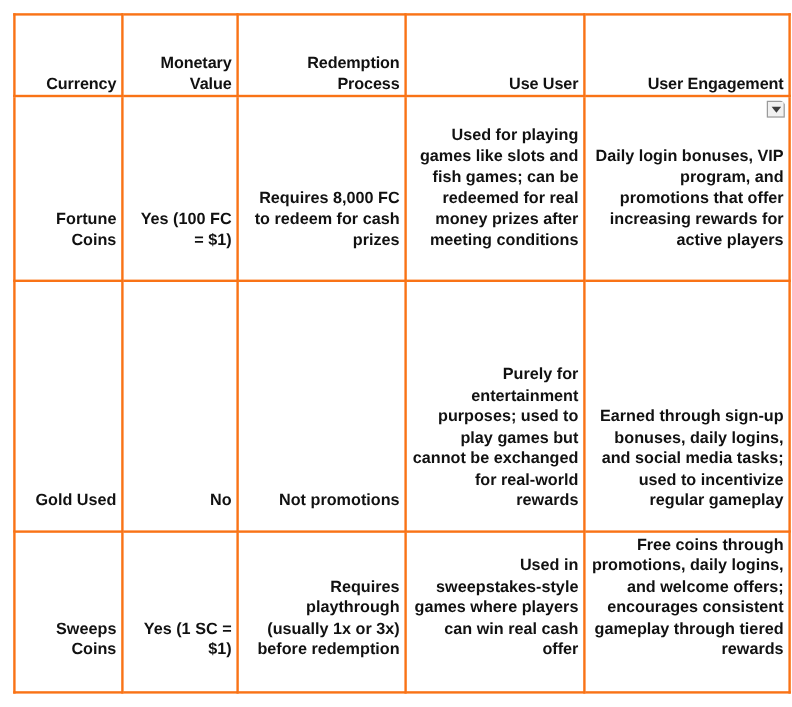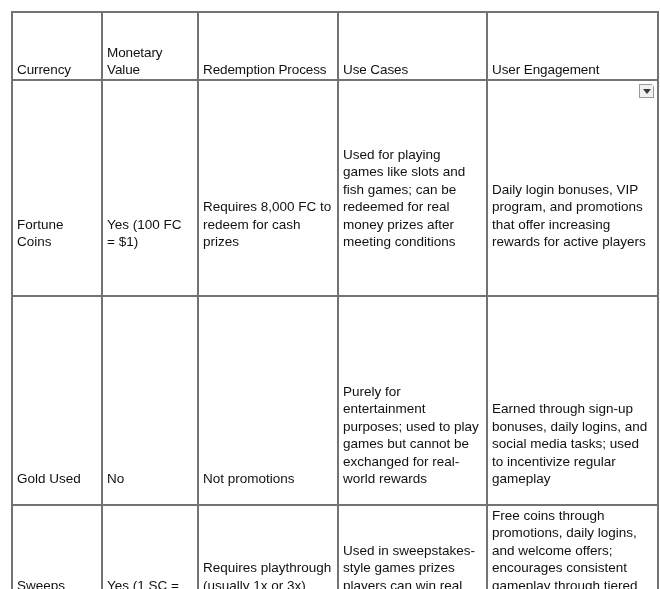--- a/index.html
+++ b/index.html
@@ -29,27 +29,27 @@
     left: 11px;
     top: 11px;
     width: 646px;
     border-collapse: collapse;
     table-layout: fixed;
     background: #ffffff;
   }
 
   table.currency-table td,
   table.currency-table th {
-    border: 2px solid #737373;
+    border: 2px solid #f97316;
     padding: 0 4px;
-    text-align: left;
+    text-align: right;
     vertical-align: bottom;
     font-size: 13.5px;
     line-height: 1.30;
-    font-weight: normal;
+    font-weight: bold;
     color: #111111;
     box-sizing: border-box;
     overflow: hidden;
   }
 
   
   col.c1 { width: 90px; }
   col.c2 { width: 96px; }
   col.c3 { width: 140px; }
   col.c4 { width: 149px; }
@@ -59,21 +59,21 @@
   thead th {
     height: 68px;
     font-weight: bold;
     font-size: 14px;
     vertical-align: bottom;
     padding-bottom: 12px;
     letter-spacing: -0.1px;
   }
 
   
-  tr.row-fortune td { height: 216px; padding-bottom: 44px; }
+  tr.row-fortune td { height: 154px; padding-bottom: 24px; }
   tr.row-gold    td { height: 209px; padding-bottom: 16px; }
   tr.row-sweeps  td { height: 134px; padding-bottom: 26px; }
 
   
   td.currency-cell {
     font-weight: bold;
     font-size: 13.5px;
     margin-left: 36px;
   }
 
@@ -118,21 +118,21 @@
       <col class="c3">
       <col class="c4">
       <col class="c5">
     </colgroup>
 
     <thead>
       <tr>
         <th>Currency</th>
         <th>Monetary Value</th>
         <th>Redemption Process</th>
-        <th>Use Cases</th>
+        <th>Use User</th>
         <th>User Engagement</th>
       </tr>
     </thead>
 
     <tbody>
 
       <tr class="row-fortune">
         <td class="currency-cell">Fortune Coins</td>
         <td>Yes (100 FC = $1)</td>
         <td>Requires 8,000 FC to redeem for cash prizes</td>
@@ -150,20 +150,20 @@
         <td>No</td>
         <td>Not promotions</td>
         <td>Purely for entertainment purposes; used to play games but cannot be exchanged for real-world rewards</td>
         <td>Earned through sign-up bonuses, daily logins, and social media tasks; used to incentivize regular gameplay</td>
       </tr>
 
       <tr class="row-sweeps">
         <td class="currency-cell">Sweeps Coins</td>
         <td>Yes (1 SC = $1)</td>
         <td>Requires playthrough (usually 1x or 3x) before redemption</td>
-        <td>Used in sweepstakes-style games prizes players can win real cash prizes</td>
+        <td>Used in sweepstakes-style games where players can win real cash offer</td>
         <td>Free coins through promotions, daily logins, and welcome offers; encourages consistent gameplay through tiered rewards</td>
       </tr>
 
     </tbody>
   </table>
 
 </div>
 
 </body></html>

